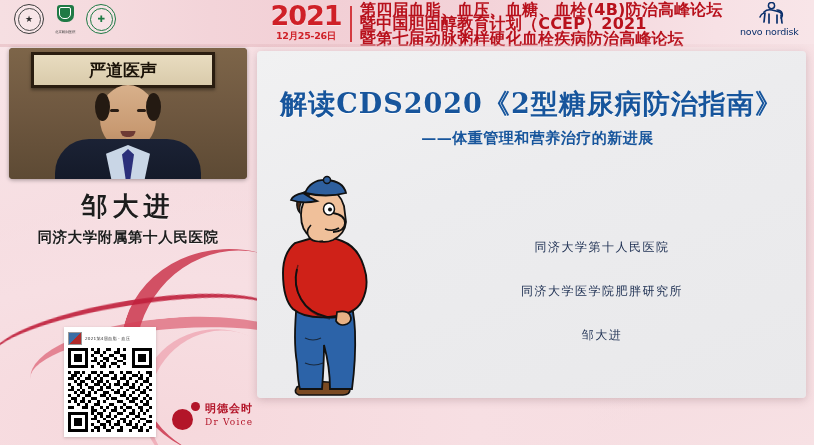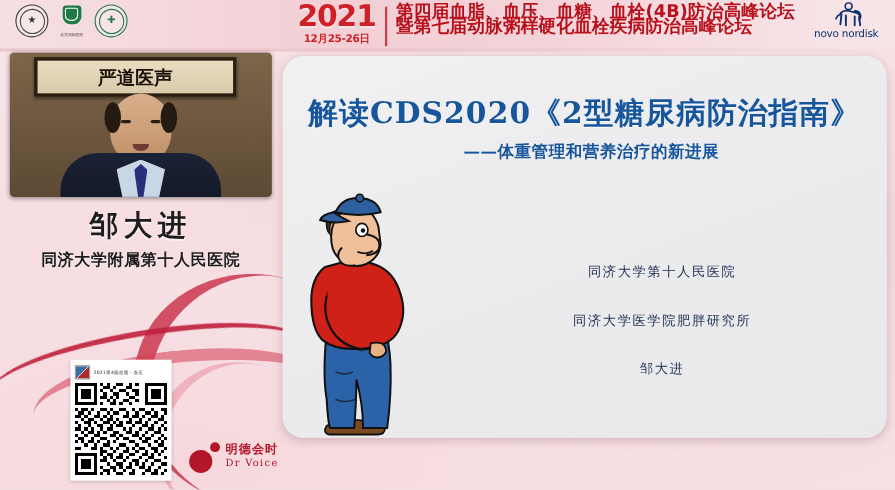--- a/index.html
+++ b/index.html
@@ -228,21 +228,21 @@
   #drvoice .d1{position:absolute;left:0;top:7px;width:21px;height:21px;border-radius:50%;background:#b31529;}
   #drvoice .d2{position:absolute;left:19px;top:0;width:9px;height:9px;border-radius:50%;background:#b31529;}
   #drvoice .t1{position:absolute;left:33px;top:4px;font-size:11px;font-weight:bold;color:#b31529;letter-spacing:1px;line-height:13px;}
   #drvoice .t2{position:absolute;left:33px;top:18px;font-size:9px;color:#b31529;letter-spacing:1.2px;line-height:12px;
     font-family:"DejaVu Serif","Liberation Serif",serif;}
 
   
   #slide{
     position:absolute; left:257px; top:51px; width:549px; height:347px;
     background:linear-gradient(160deg,#f1f1f2 0%,#ececee 40%,#e9e9eb 100%);
-    border-radius:19px;
+    border-radius:4px;
     box-shadow:0 2px 9px rgba(120,80,90,.28);
     overflow:hidden;
   }
   #slide .title{
     position:absolute; left:0; right:0; top:36px; text-align:center;
     font-size:27px; font-weight:bold; color:#17559c;
     letter-spacing:1px; line-height:34px;
     font-family:"DejaVu Serif","Liberation Serif",serif;
     text-shadow:0 1px 0 rgba(255,255,255,.8);
   }
@@ -292,20 +292,21 @@
   </div>
 
   <div id="yearblock" data-interactable="false">
     <div class="yr" data-interactable="false">2021</div>
     <div class="dt" data-interactable="false">12月25-26日</div>
   </div>
   <div class="divider" data-interactable="false"></div>
 
   <div id="bannertext" data-interactable="false">
     <div data-interactable="false">第四届血脂、血压、血糖、血栓(4B)防治高峰论坛</div>
+    <div data-interactable="false">暨中国胆固醇教育计划（CCEP）2021</div>
     <div data-interactable="false">暨第七届动脉粥样硬化血栓疾病防治高峰论坛</div>
   </div>
 
   <div id="novo" data-interactable="false">
     <div class="bull" data-interactable="false">
       <svg width="30" height="25" viewBox="0 0 30 25">
         <circle cx="12.5" cy="3.6" r="3.1" fill="none" stroke="#0a2f6b" stroke-width="1.5"></circle>
         <path d="M5 10 q3-3 8-2 l4 1 q4 .5 6 3" fill="none" stroke="#0a2f6b" stroke-width="1.6" stroke-linecap="round"></path>
         <path d="M18 8 q4 0 5 3 t-1 5" fill="none" stroke="#0a2f6b" stroke-width="1.6" stroke-linecap="round"></path>
         <path d="M6 11 l-1 9 M10 12 l0 9 M18 13 l0 8 M22 13 l1 8" stroke="#0a2f6b" stroke-width="1.7" stroke-linecap="round" fill="none"></path>

